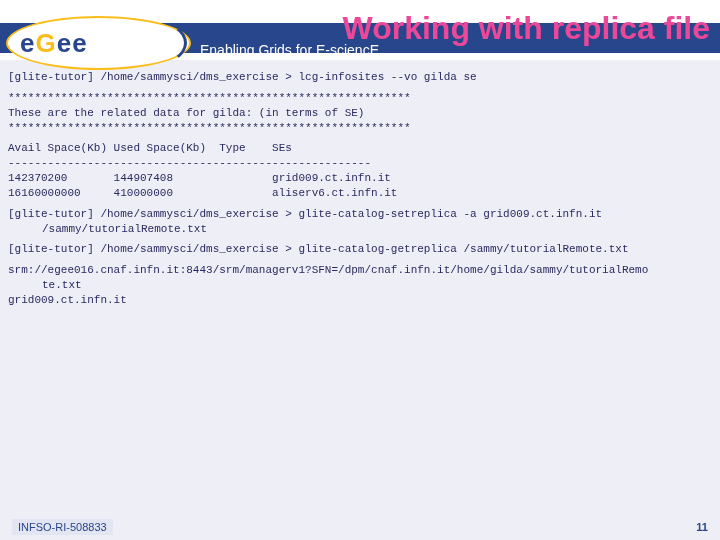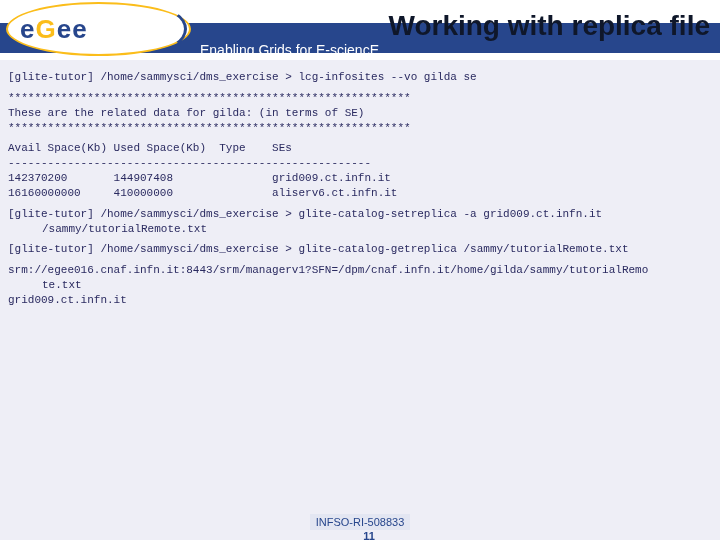--- a/index.html
+++ b/index.html
@@ -20,21 +20,21 @@
     position: absolute;
     top: 23px;
     left: 0;
     right: 0;
     height: 30px;
     background: #27468c;
   }
   .logo {
     position: absolute;
     left: 6px;
-    top: 2px;
+    top: 16px;
     width: 185px;
     height: 54px;
     z-index: 2;
   }
   .logo-ellipse {
     position: absolute;
     left: 0;
     top: 0;
     width: 185px;
     height: 54px;
@@ -69,23 +69,23 @@
     left: 200px;
     top: 42px;
     font-size: 14px;
     color: #fff;
     z-index: 3;
   }
   .title {
     position: absolute;
     top: 10px;
     right: 10px;
-    font-size: 28px;
+    font-size: 32px;
     font-weight: 700;
-    color: #0f172a;
+    color: #ec4899;
     z-index: 3;
   }
   .content {
     padding: 10px 8px 0 8px;
     font-family: "Courier New", monospace;
     font-size: 11px;
     color: #2a2a60;
     line-height: 1.35;
   }
   .block { margin-bottom: 6px; white-space: pre; }
@@ -94,21 +94,20 @@
   .footer {
     position: absolute;
     left: 0;
     right: 0;
     bottom: 0;
     height: 26px;
     display: flex;
     align-items: center;
     padding: 0 12px;
     font-size: 11px;
-    flex-direction: column;
   }
   .footer-left {
     color: #27468c;
     background: #e3e6f2;
     padding: 2px 6px;
     font-family: Arial, sans-serif;
   }
   .footer-spacer { flex: 1; }
   .footer-right {
     color: #e28a1c;

